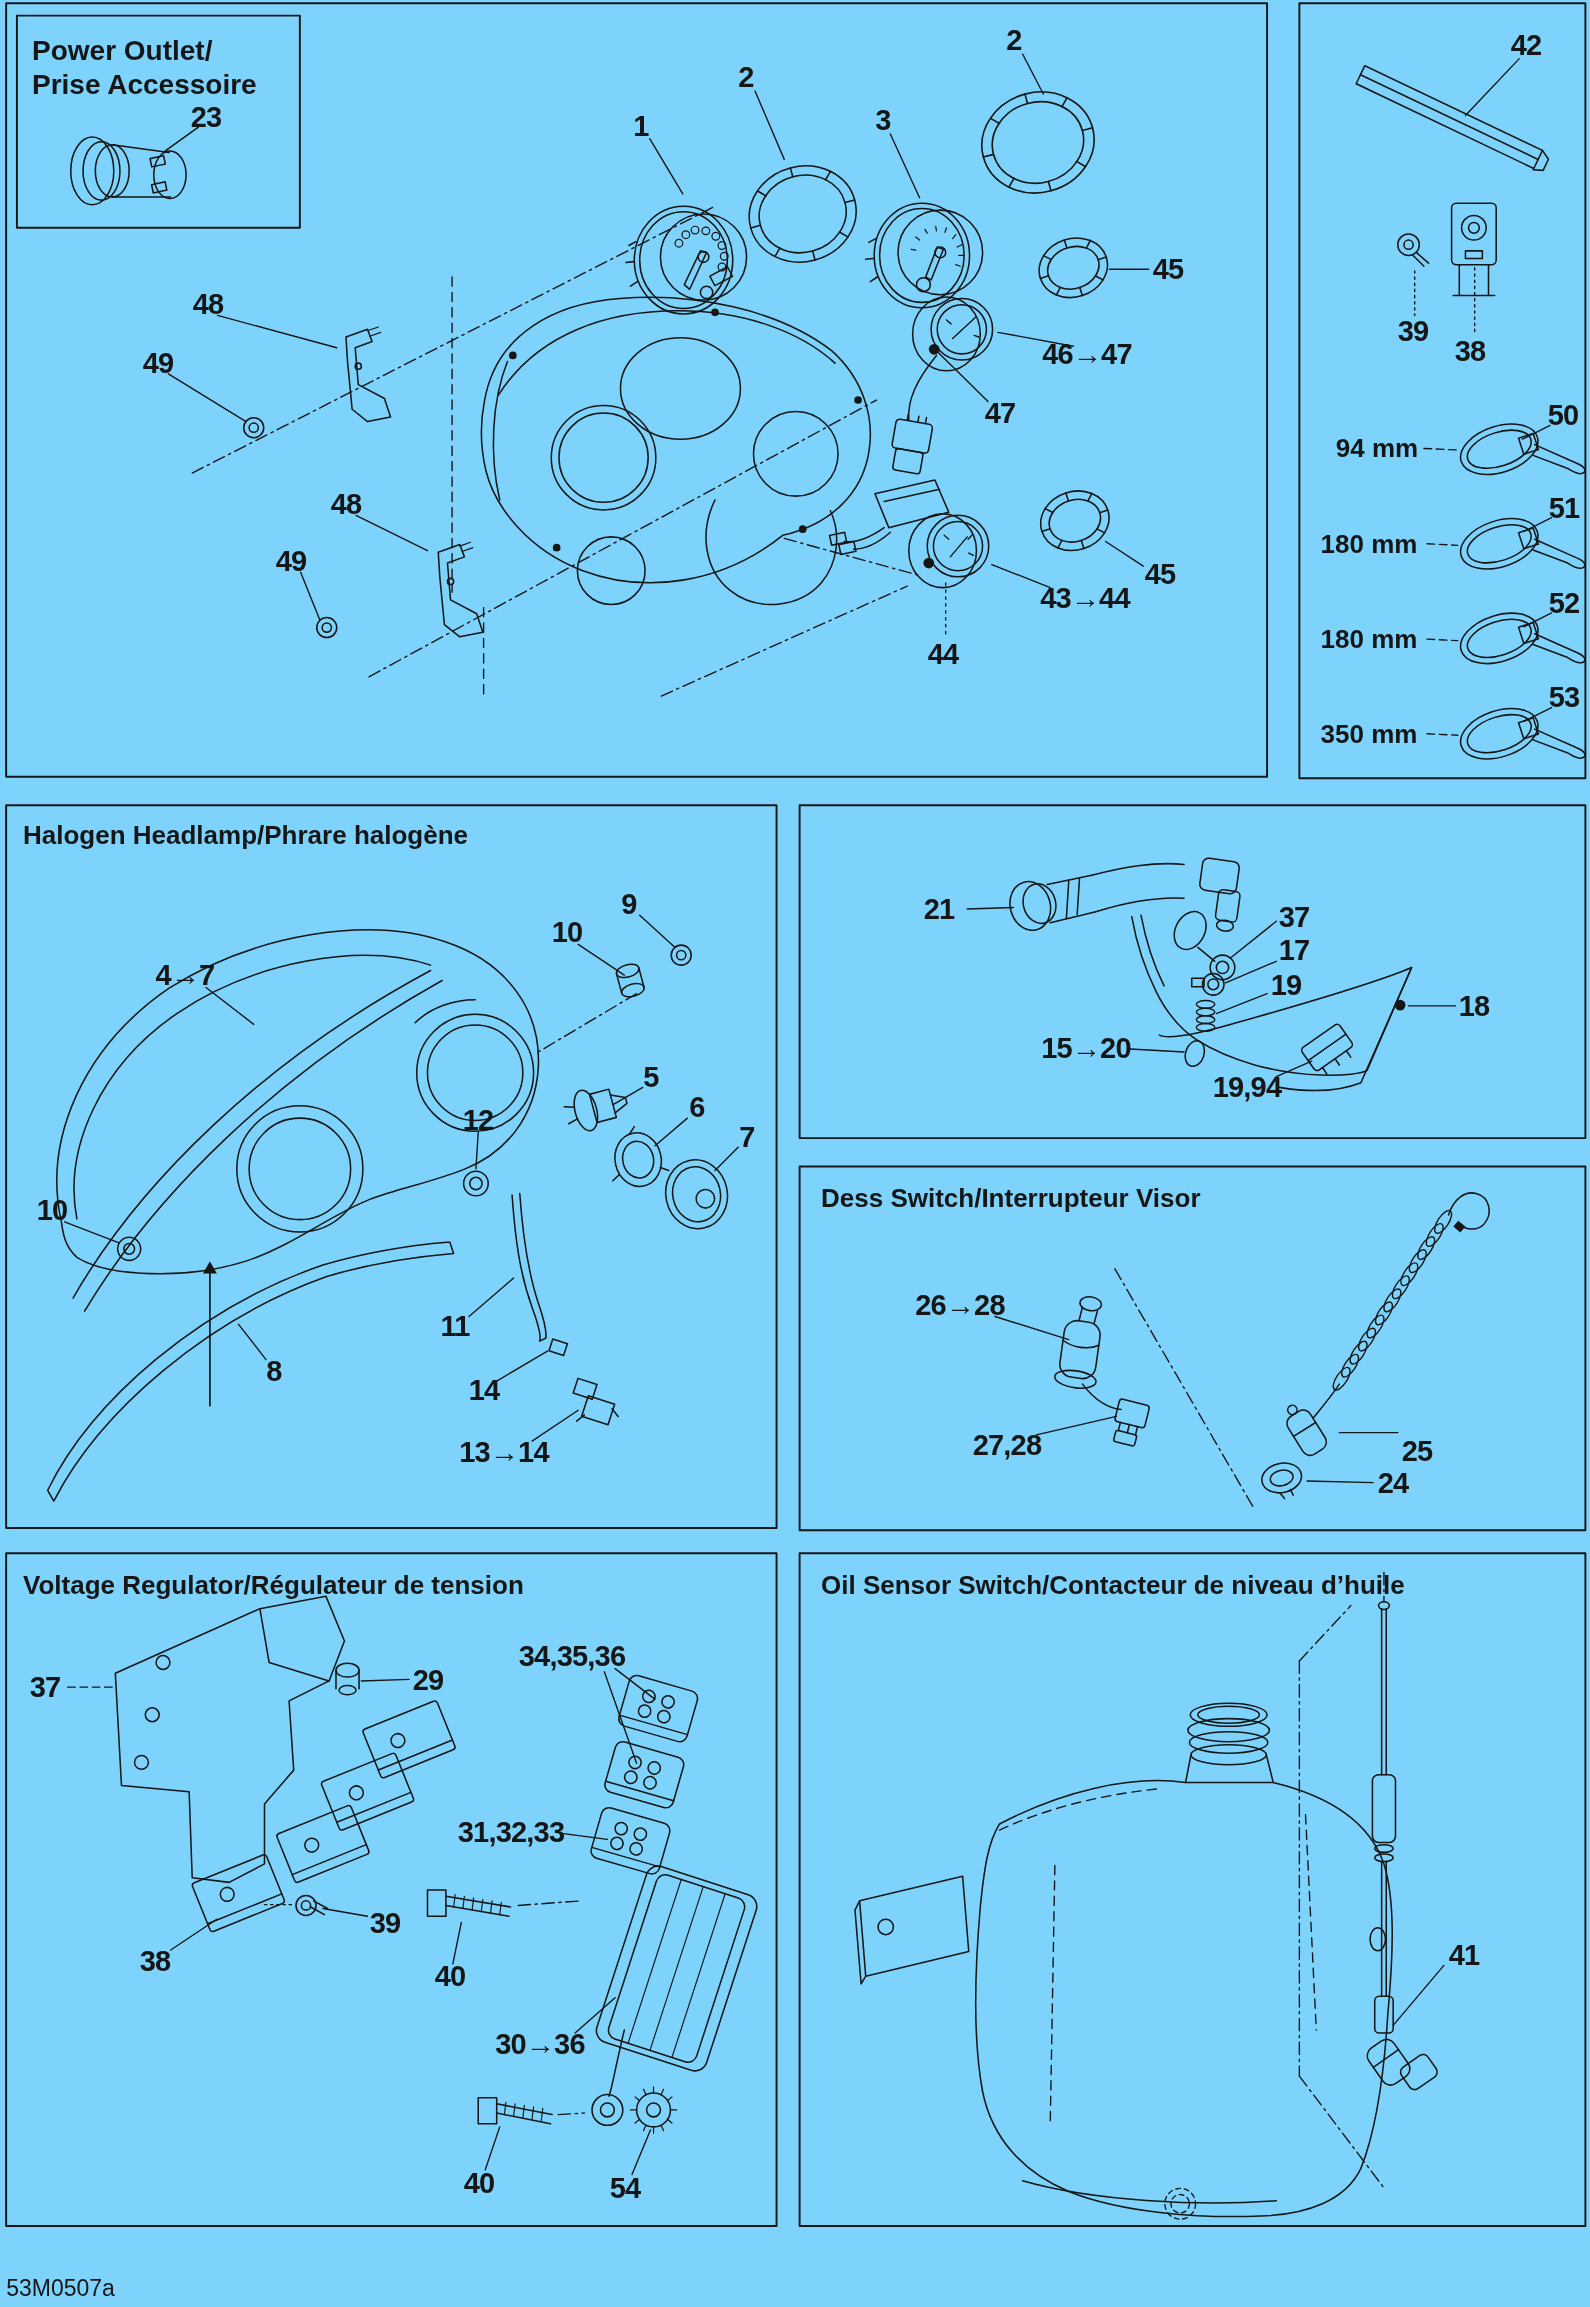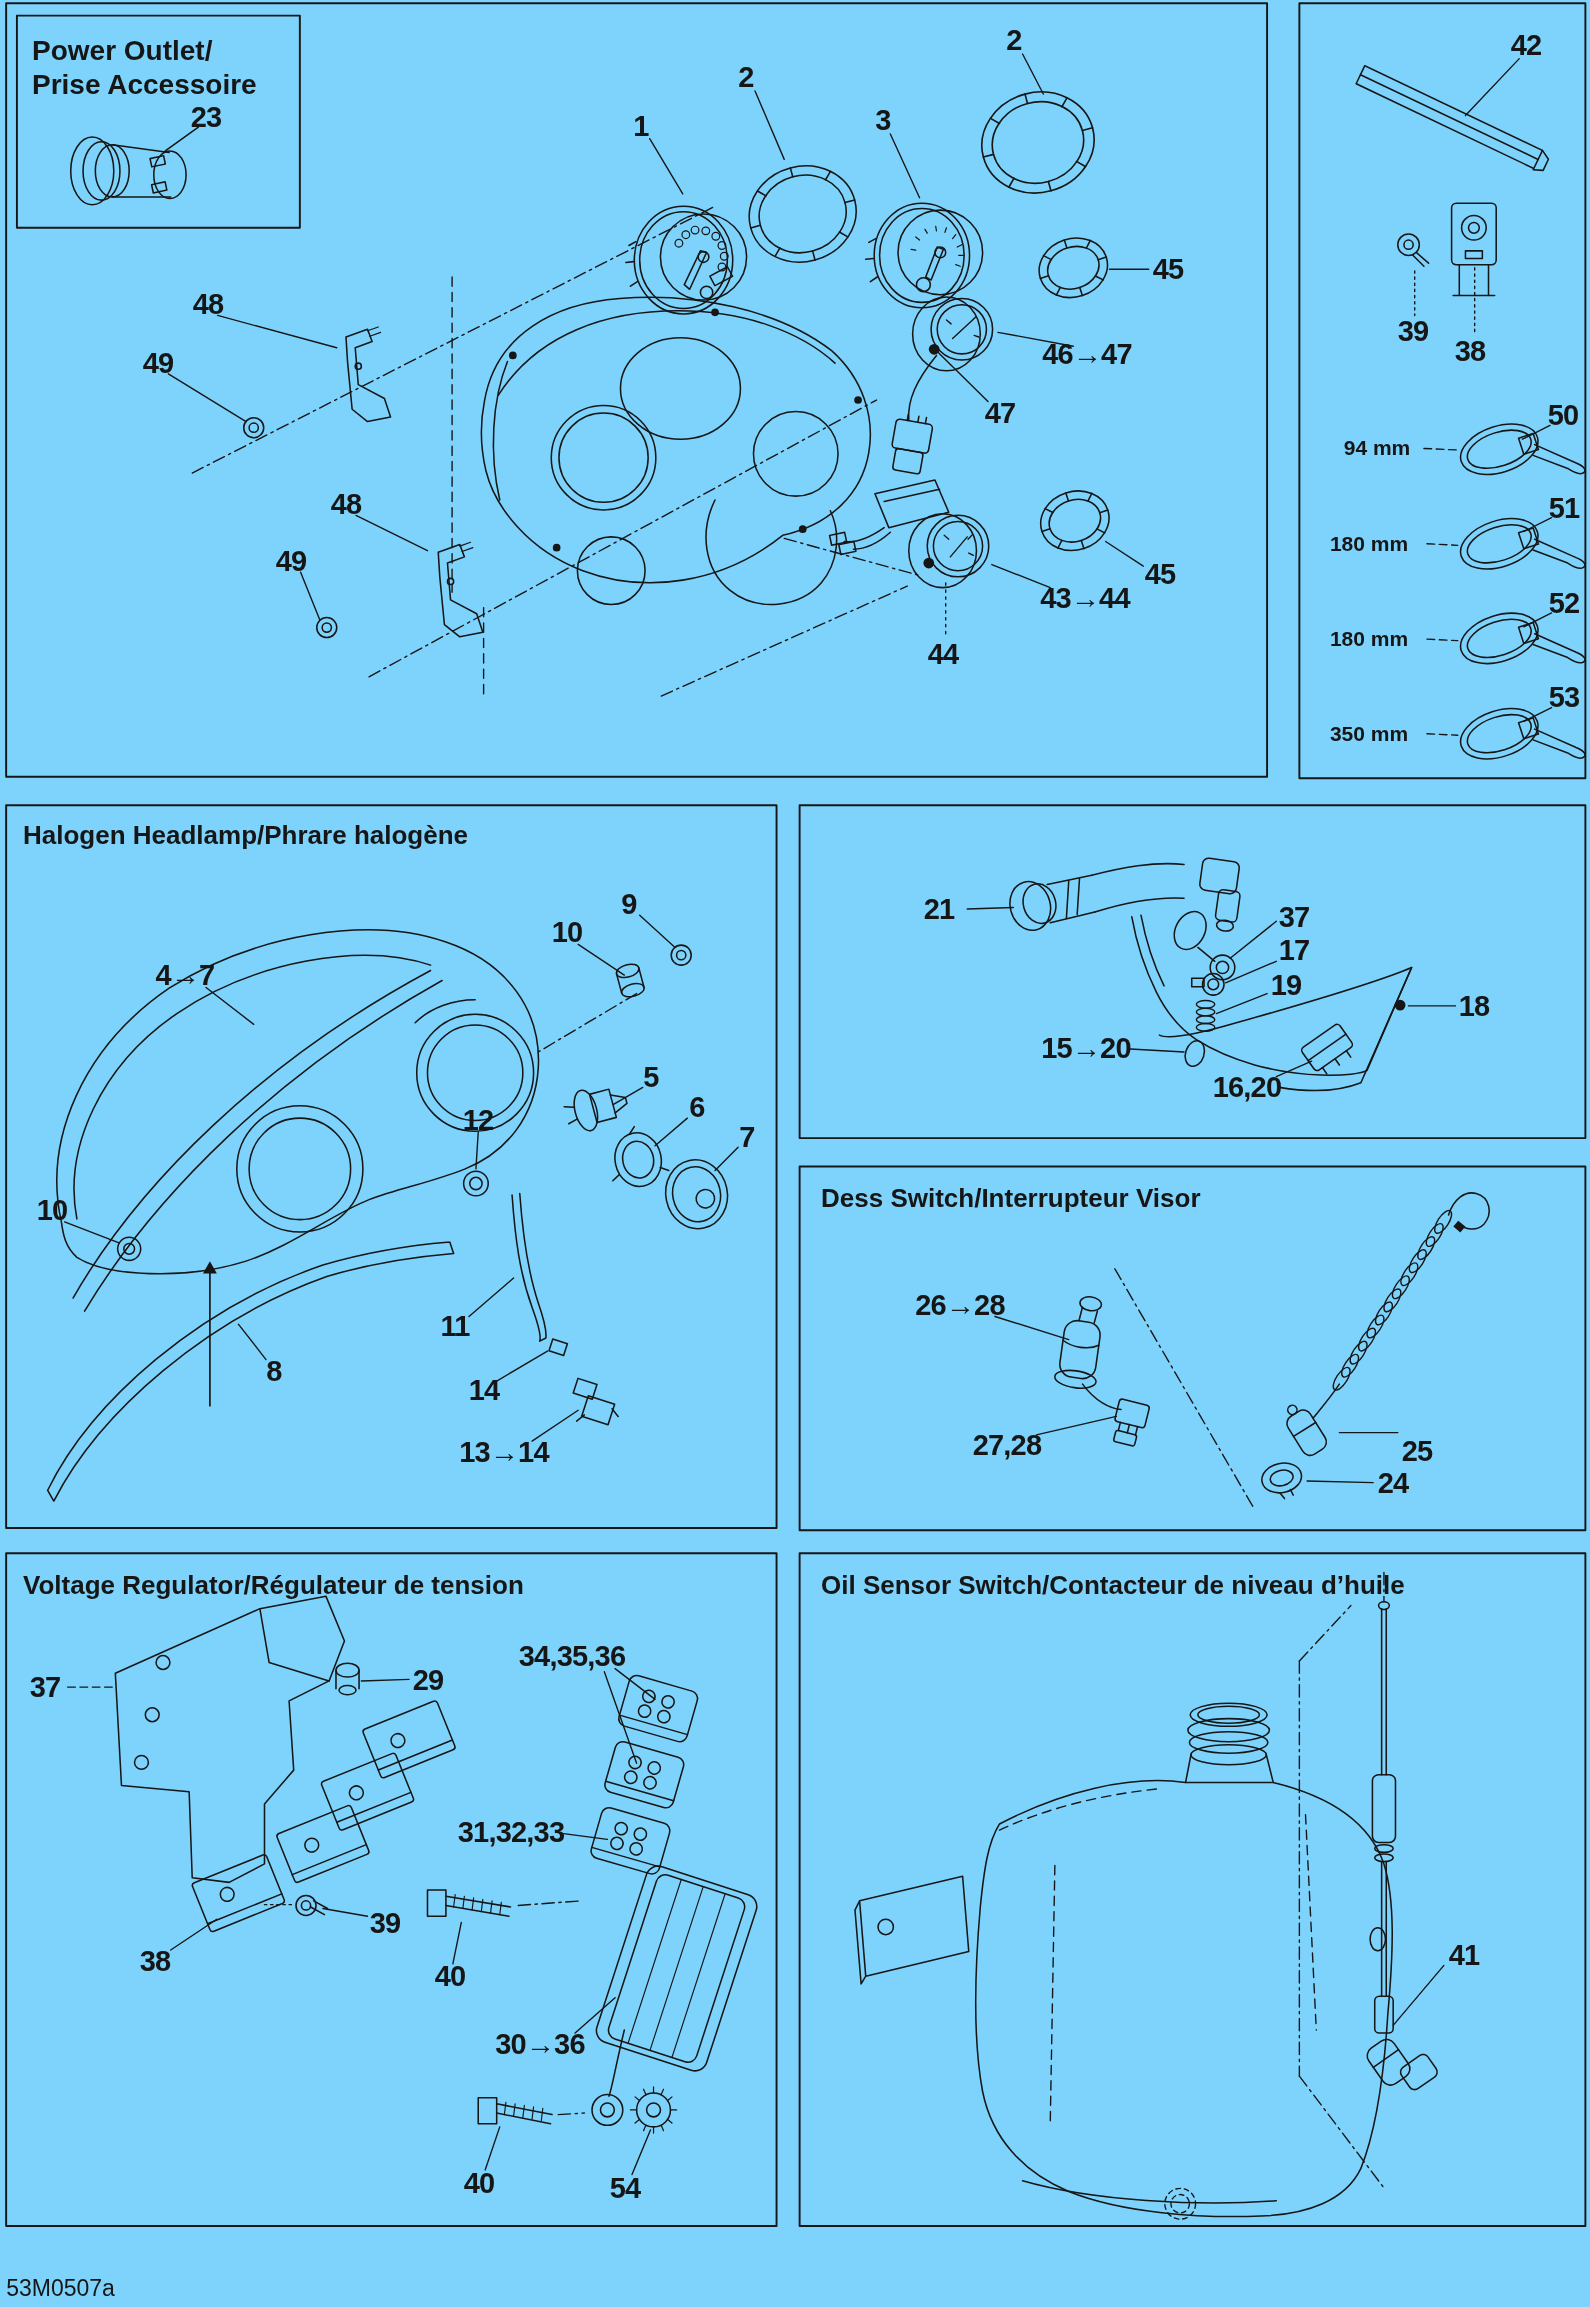--- a/index.html
+++ b/index.html
@@ -4,21 +4,21 @@
 <style>
   html,body{margin:0;padding:0;background:#e8e8e8;}
   .page{position:relative;width:1590px;height:2307px;background:#7dd3fc;overflow:hidden;
         font-family:"Liberation Sans","DejaVu Sans",sans-serif;color:#161616;}
   svg.art{position:absolute;left:0;top:0;}
   svg.art *{vector-effect:none;}
   .ptitle{position:absolute;font-weight:bold;font-size:26px;white-space:nowrap;letter-spacing:0px;}
   .inset-title{position:absolute;font-weight:bold;font-size:28px;white-space:nowrap;}
   .plabel{position:absolute;transform:translate(-50%,-50%);font-weight:bold;font-size:29px;
           white-space:nowrap;letter-spacing:-0.8px;}
-  .plabel.size{font-size:21px;letter-spacing:0;}
+  .plabel.size{font-size:26px;letter-spacing:0;}
   .doccode{position:absolute;font-size:23px;font-weight:400;white-space:nowrap;}
 </style>
 </head>
 <body>
 
 <div class="page">
 
   <svg class="art" width="1590" height="2307" viewBox="0 0 2068 3000" fill="none" stroke="#161616" stroke-width="2" stroke-linecap="round" stroke-linejoin="round">
 
     <defs>
@@ -559,21 +559,21 @@
       <span class="plabel" style="left: 274px; top: 1371px;">8</span>
       <span class="plabel" style="left: 455px; top: 1326px;">11</span>
       <span class="plabel" style="left: 484px; top: 1390px;">14</span>
       <span class="plabel" style="left: 504px; top: 1452px;">13→14</span>
       <span class="plabel" style="left: 939px; top: 909px;">21</span>
       <span class="plabel" style="left: 1294px; top: 917px;">37</span>
       <span class="plabel" style="left: 1294px; top: 950px;">17</span>
       <span class="plabel" style="left: 1286px; top: 985px;">19</span>
       <span class="plabel" style="left: 1474px; top: 1006px;">18</span>
       <span class="plabel" style="left: 1086px; top: 1048px;">15→20</span>
-      <span class="plabel" style="left: 1247px; top: 1087px;">16,20</span>
+      <span class="plabel" style="left: 1247px; top: 1087px;">19,94</span>
       <span class="plabel" style="left: 960px; top: 1305px;">26→28</span>
       <span class="plabel" style="left: 1007px; top: 1445px;">27,28</span>
       <span class="plabel" style="left: 1417px; top: 1433px; margin-top: 18px;">25</span>
       <span class="plabel" style="left: 1393px; top: 1483px;">24</span>
       <span class="plabel" style="left: 45px; top: 1687px;">37</span>
       <span class="plabel" style="left: 428px; top: 1680px;">29</span>
       <span class="plabel" style="left: 572px; top: 1656px;">34,35,36</span>
       <span class="plabel" style="left: 511px; top: 1832px;">31,32,33</span>
       <span class="plabel" style="left: 385px; top: 1923px;">39</span>
       <span class="plabel" style="left: 155px; top: 1961px;">38</span>

